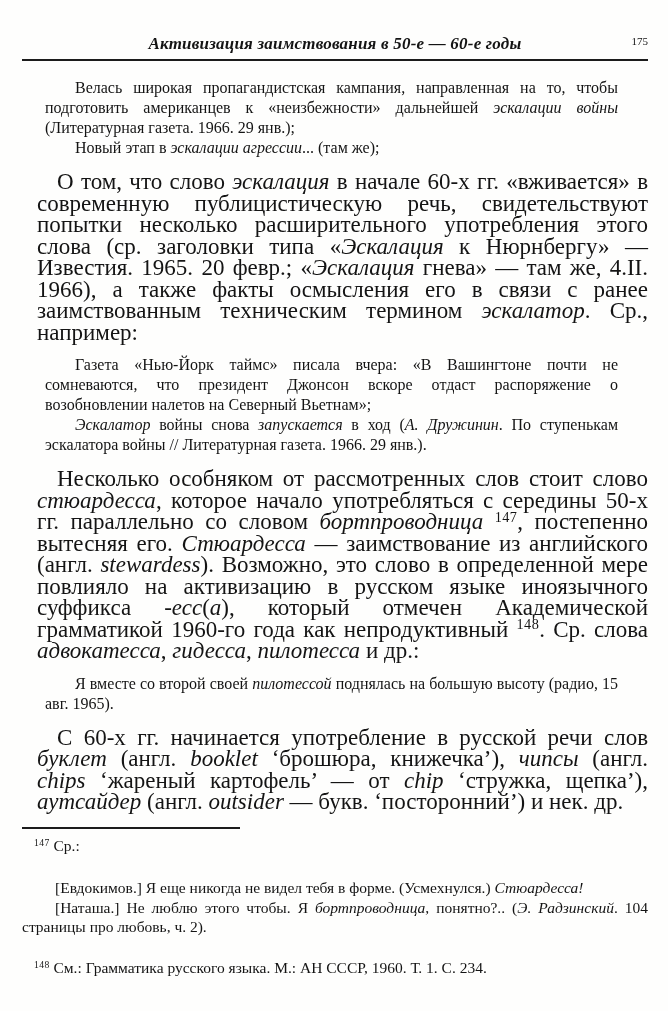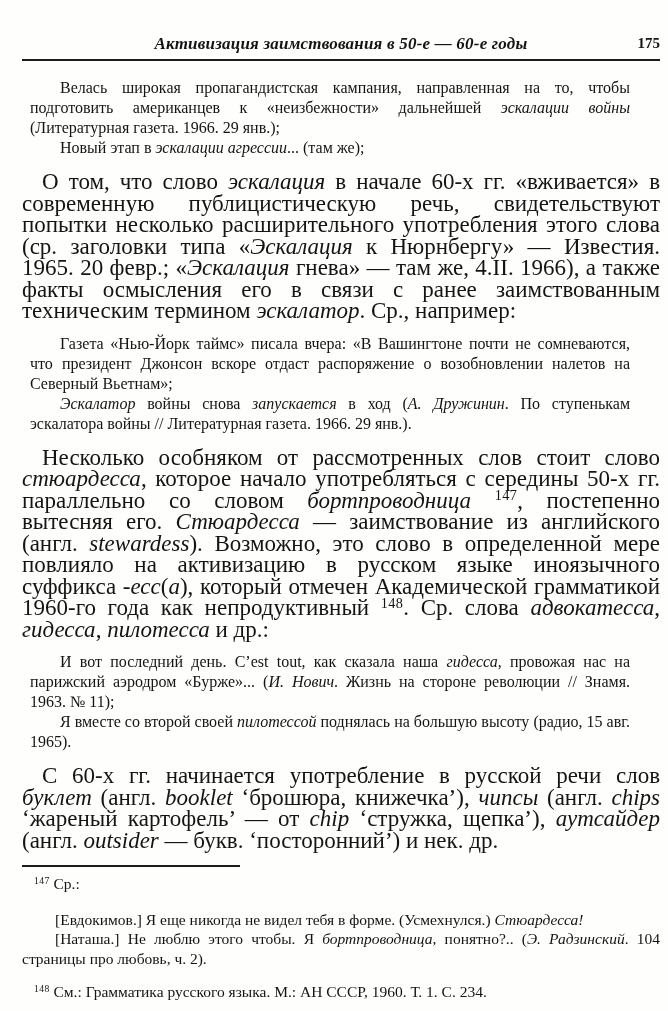--- a/index.html
+++ b/index.html
@@ -1,57 +1,56 @@
 <!DOCTYPE html>
 <html lang="ru"><head>
 <meta charset="utf-8">
 <style>
   html,body{margin:0;padding:0;background:#d9d9d9;}
   .page{
     width:668px;height:1011px;background:#fefefdff;background:#fefefd;
-    box-sizing:border-box;padding:34px 8px 0 22px;
+    box-sizing:border-box;padding:34px 20px 0 22px;
     font-family:"Liberation Serif","DejaVu Serif",serif;
     color:#141414;position:relative;overflow:hidden;
   }
   .page-header{position:relative;text-align:center;font-size:17px;height:21px;}
   .header-title{font-style:italic;font-weight:bold;letter-spacing:.2px;}
-  .page-number{position:absolute;right:0;top:1px;font-style:normal;font-weight:bold;font-size:15px;text-align:right;}
+  .page-number{position:absolute;right:0;top:1px;font-style:normal;font-weight:normal;font-size:11px;text-align:right;}
   .header-rule{border:none;border-top:2px solid #1c1c1c;margin:4px 0 0 0;}
-  .text-body{margin-top:17px;}
+  .text-body{margin-top:17px;margin-left:15px;}
   p{margin:0;}
   .para{font-size:23px;line-height:21.5px;text-align:justify;text-indent:20px;margin-top:13px;}
   .quote{font-size:16px;line-height:20px;text-align:justify;text-indent:30px;margin:0 30px 0 8px;}
   .para + .quote{margin-top:12px;}
   .text-body > .quote:first-child{margin-top:0;}
   .footnote-sep{width:218px;border:none;border-top:2px solid #1c1c1c;margin:14px 0 7px 0;}
   .fn{font-size:15.5px;line-height:19.5px;text-align:justify;text-indent:12px;}
   .fnq{font-size:15.5px;line-height:19.5px;text-align:justify;text-indent:33px;}
-  .fn + .fnq{margin-top:16px;}
-  .fnq + .fn{margin-top:14px;}
+  .fn + .fnq{margin-top:23px;}
+  .fnq + .fn{margin-top:21px;}
   sup{font-size:62%;line-height:0;vertical-align:baseline;position:relative;top:-0.5em;letter-spacing:.4px;}
   i{font-style:italic;}
 </style>
 </head>
 <body>
 
 <div class="page">
   <div class="page-header">
     <span class="header-title">Активизация заимствования в 50-е — 60-е годы</span>
     <span class="page-number">175</span>
   </div>
   <hr class="header-rule">
 
   <div class="text-body">
       <p class="quote"><span>Велась широкая пропагандистская кампания, направленная на то, чтобы подготовить американцев к «неизбежности» дальнейшей </span><i>эскалации войны</i><span> (Литературная газета. 1966. 29 янв.);</span></p>
       <p class="quote"><span>Новый этап в </span><i>эскалации агрессии</i><span>... (там же);</span></p>
       <p class="para"><span>О том, что слово </span><i>эскалация</i><span> в начале 60-х гг. «вживается» в современную публицистическую речь, свидетельствуют попытки несколько расширительного употребления этого слова (ср. заголовки типа «</span><i>Эскалация</i><span> к Нюрнбергу» — Известия. 1965. 20 февр.; «</span><i>Эскалация</i><span> гнева» — там же, 4.II. 1966), а также факты осмысления его в связи с ранее заимствованным техническим термином </span><i>эскалатор</i><span>. Ср., например:</span></p>
       <p class="quote"><span>Газета «Нью-Йорк таймс» писала вчера: «В Вашингтоне почти не сомневаются, что президент Джонсон вскоре отдаст распоряжение о возобновлении налетов на Северный Вьетнам»;</span></p>
       <p class="quote"><i>Эскалатор</i><span> войны снова </span><i>запускается</i><span> в ход (</span><i>А. Дружинин</i><span>. По ступенькам эскалатора войны // Литературная газета. 1966. 29 янв.).</span></p>
       <p class="para"><span>Несколько особняком от рассмотренных слов стоит слово </span><i>стюардесса</i><span>, которое начало употребляться с середины 50-х гг. параллельно со словом </span><i>бортпроводница</i><span> </span><sup>147</sup><span>, постепенно вытесняя его. </span><i>Стюардесса</i><span> — заимствование из английского (англ. </span><i>stewardess</i><span>). Возможно, это слово в определенной мере повлияло на активизацию в русском языке иноязычного суффикса -</span><i>есс</i><span>(</span><i>а</i><span>), который отмечен Академической грамматикой 1960-го года как непродуктивный </span><sup>148</sup><span>. Ср. слова </span><i>адвокатесса</i><span>, </span><i>гидесса</i><span>, </span><i>пилотесса</i><span> и др.:</span></p>
-      <p class="quote"><span>И вот последний день. C’est tout, как сказала наша </span><i>гидесса</i><span>, провожая нас на парижский аэродром «Бурже»... (</span><i>И. Нович</i><span>. Жизнь на стороне революции // Знамя. 1963. № 11);</span></p>
       <p class="quote"><span>Я вместе со второй своей </span><i>пилотессой</i><span> поднялась на большую высоту (радио, 15 авг. 1965).</span></p>
       <p class="para"><span>С 60-х гг. начинается употребление в русской речи слов </span><i>буклет</i><span> (англ. </span><i>booklet</i><span> ‘брошюра, книжечка’), </span><i>чипсы</i><span> (англ. </span><i>chips</i><span> ‘жареный картофель’ — от </span><i>chip</i><span> ‘стружка, щепка’), </span><i>аутсайдер</i><span> (англ. </span><i>outsider</i><span> — букв. ‘посторонний’) и нек. др.</span></p>
     </div>
 
   <hr class="footnote-sep">
 
   <div class="footnotes">
       <p class="fn"><sup>147</sup><span> Ср.:</span></p>
       <p class="fnq"><span>[Евдокимов.] Я еще никогда не видел тебя в форме. (Усмехнулся.) </span><i>Стюардесса!</i></p>
       <p class="fnq"><span>[Наташа.] Не люблю этого чтобы. Я </span><i>бортпроводница</i><span>, понятно?.. (</span><i>Э. Радзинский</i><span>. 104 страницы про любовь, ч. 2).</span></p>

